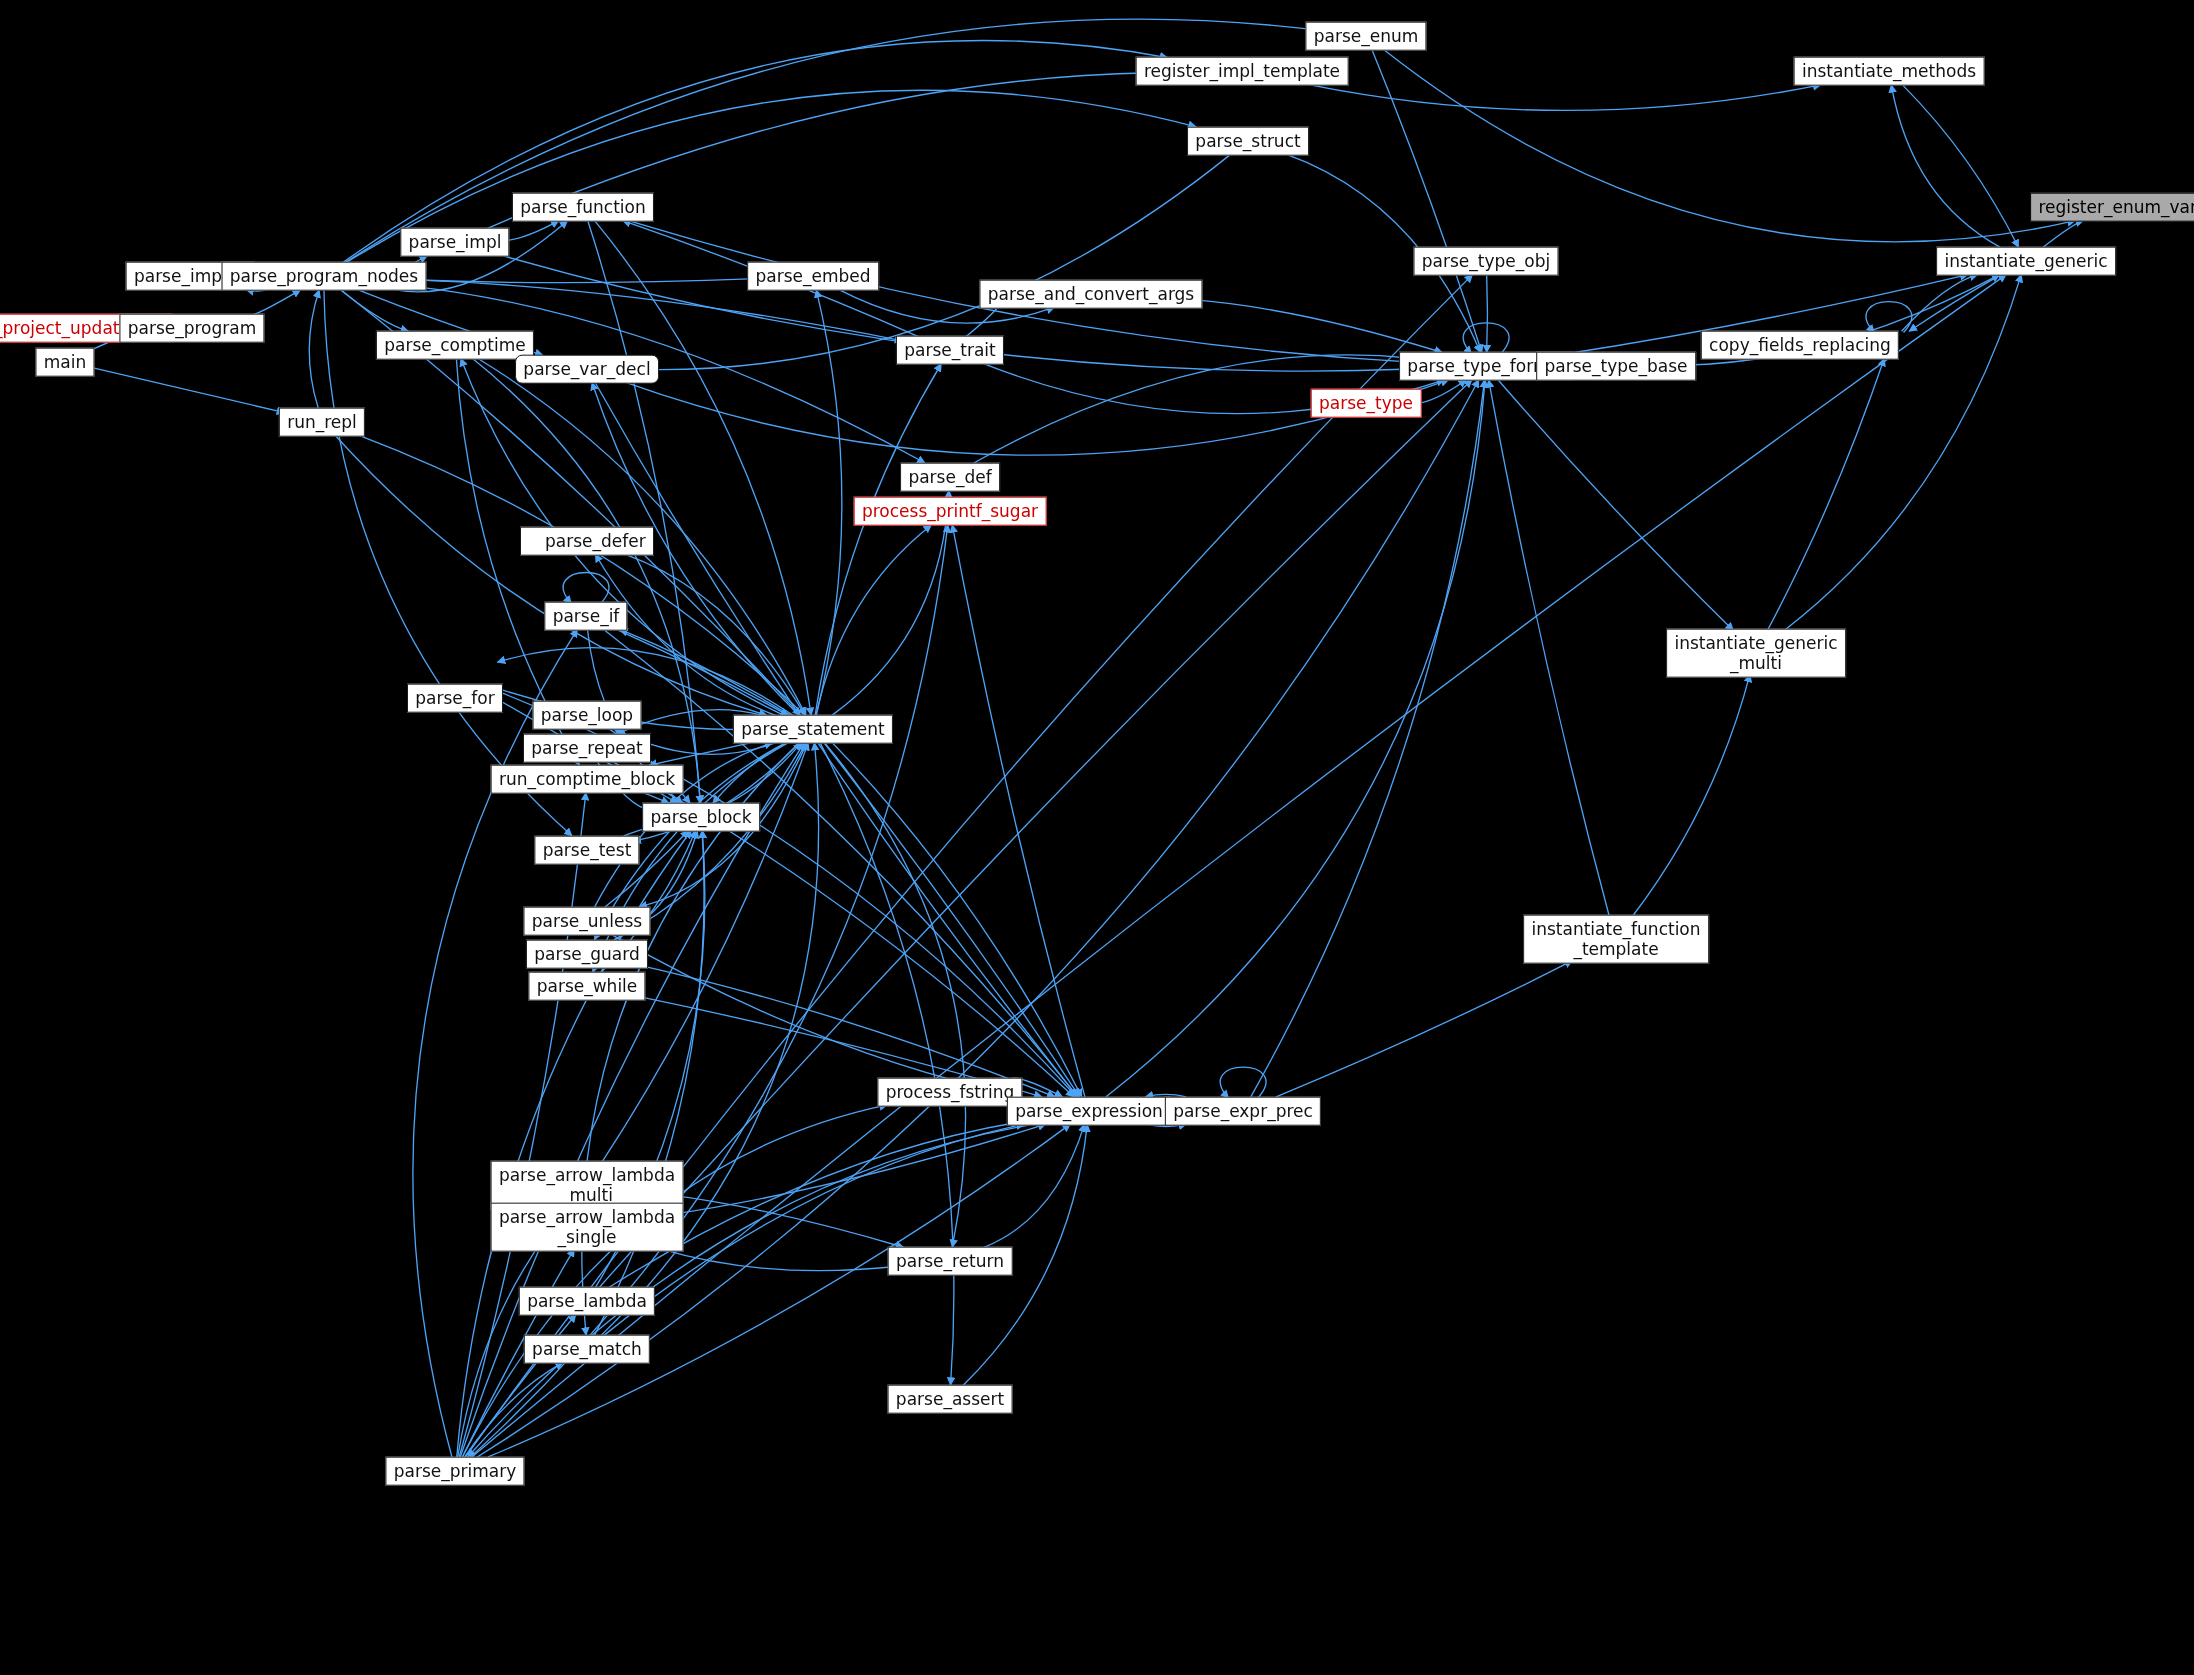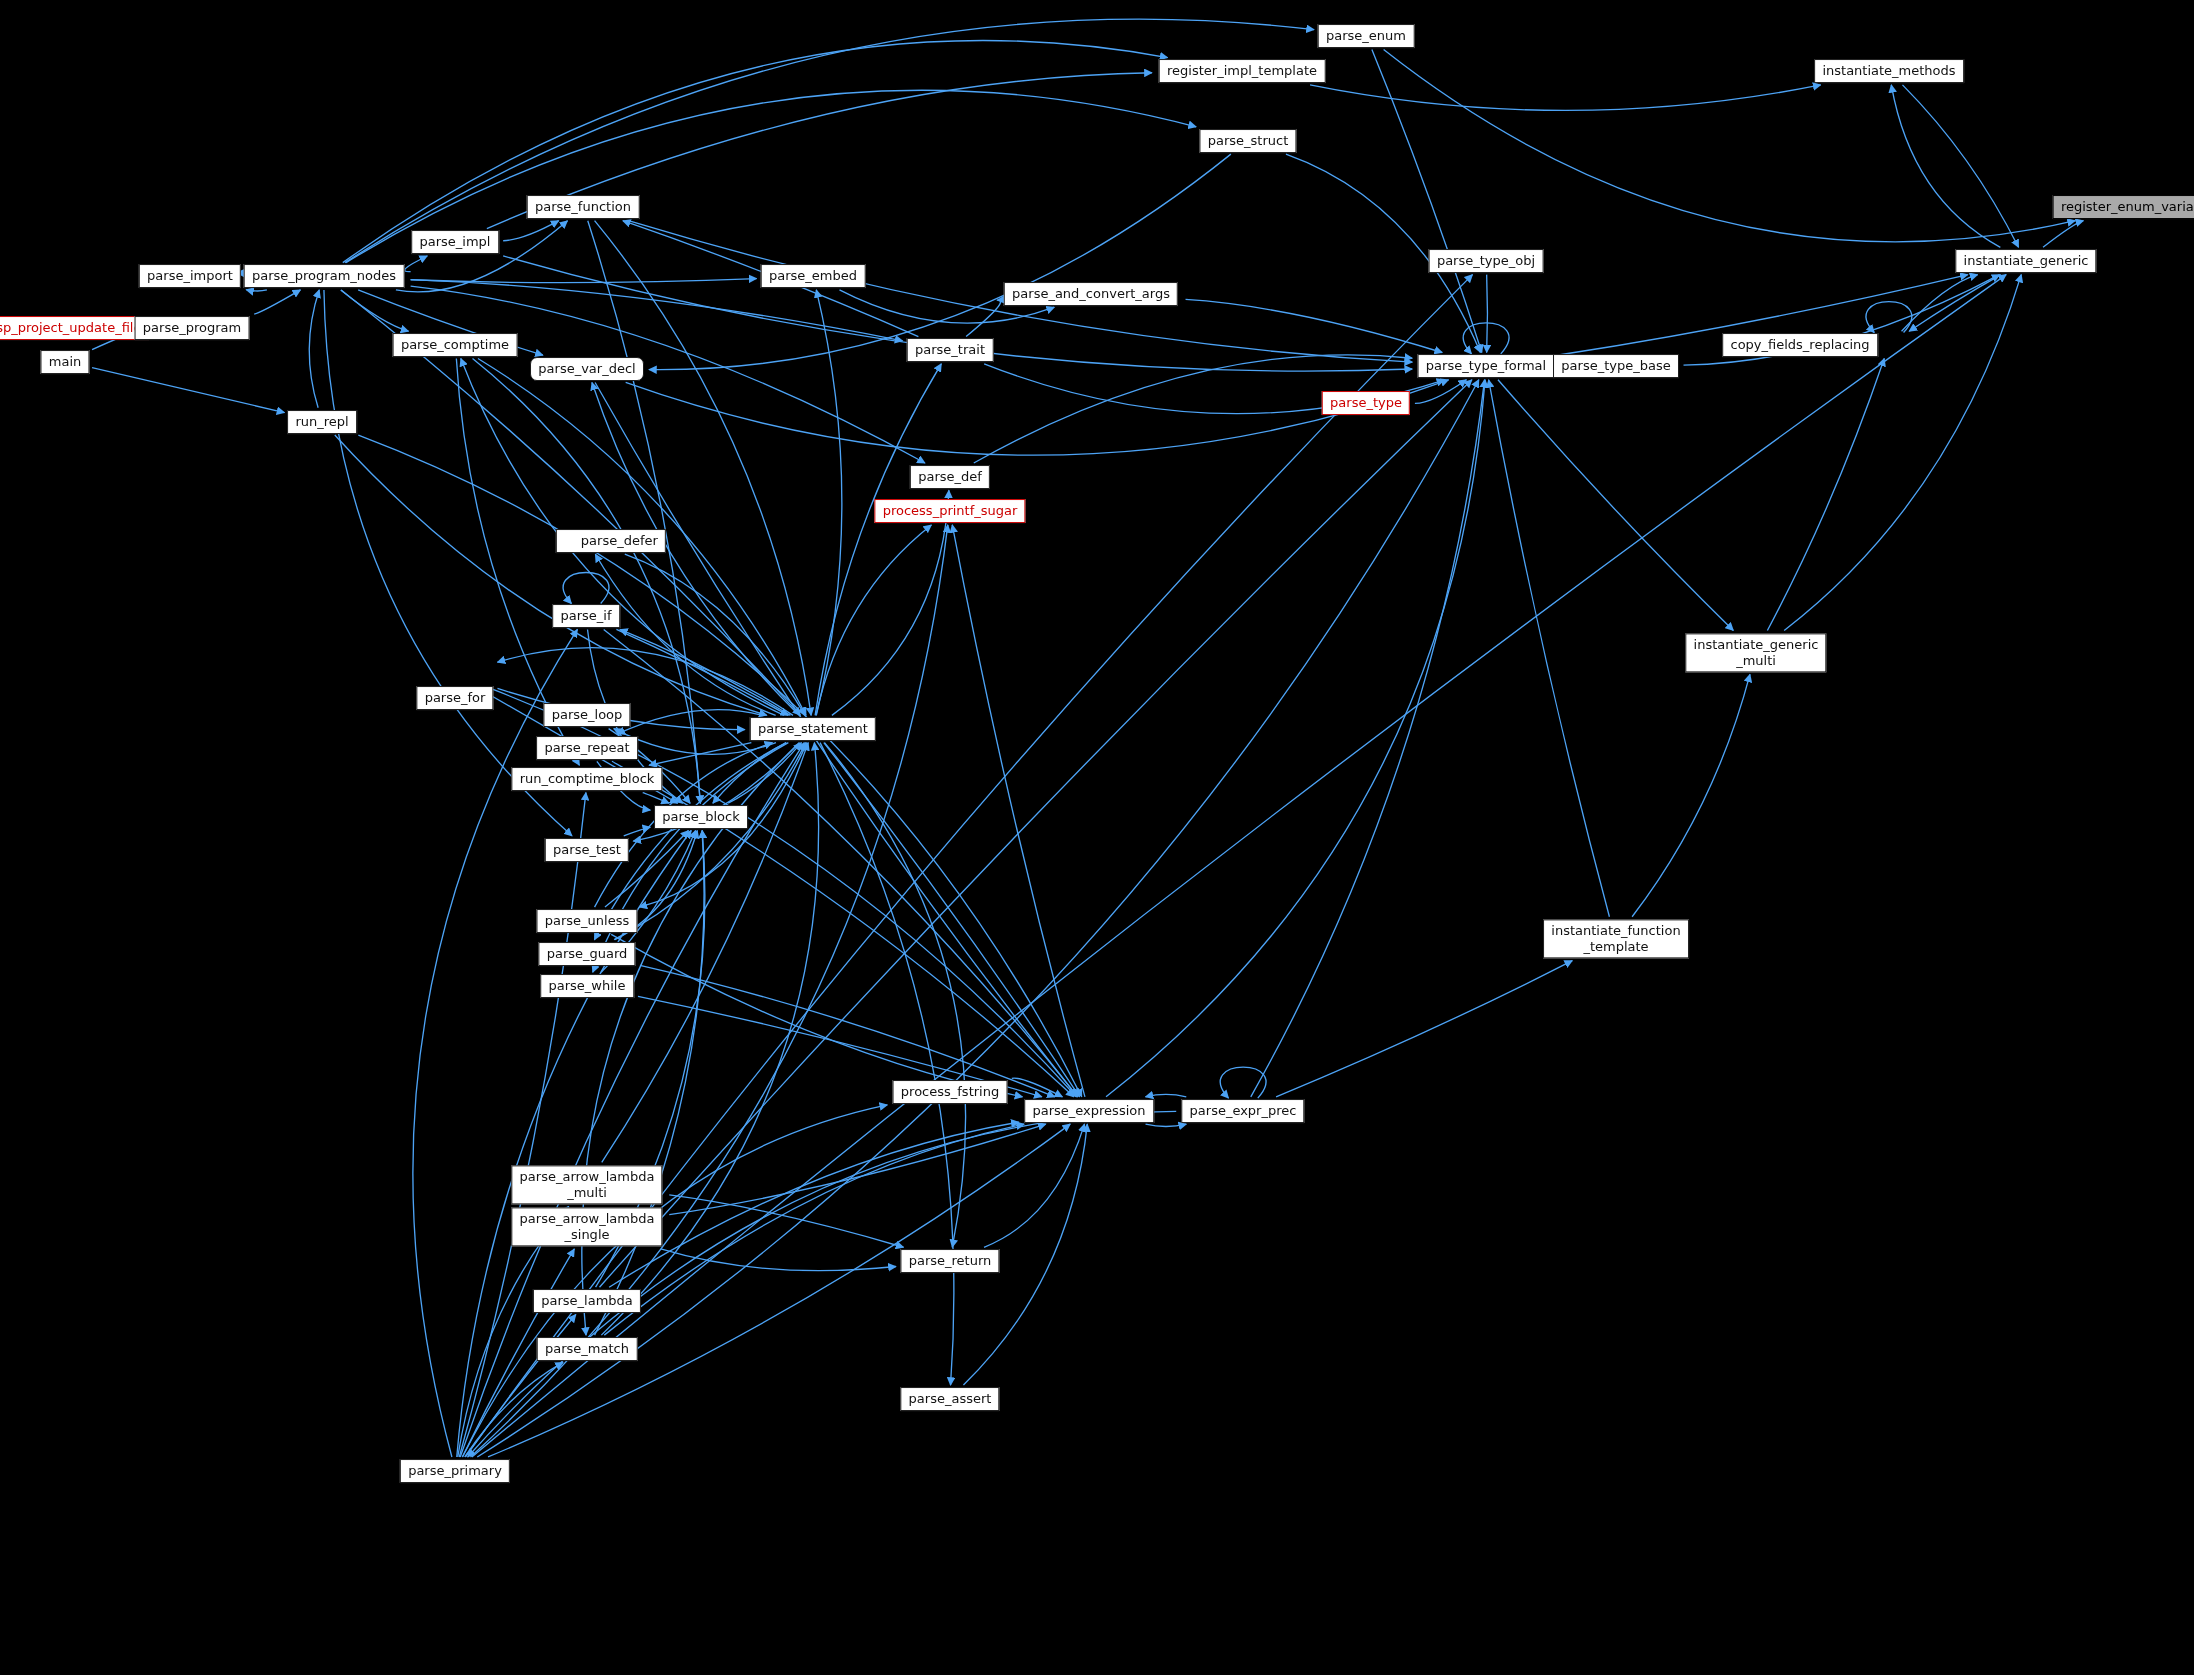--- a/index.html
+++ b/index.html
@@ -9,21 +9,21 @@
     overflow:hidden;
     font-family:"DejaVu Sans", sans-serif;
   }
   #edge-layer{position:absolute;left:0;top:0;}
   .node{
     position:absolute;
     transform:translate(-50%,-50%);
     background:#ffffff;
     color:#111111;
     border:0.7px solid #1a1a1a;
-    font-size:13px;
+    font-size:17px;
     line-height:1.18;
     padding:3.3px 7.3px;
     white-space:pre-line;
     text-align:center;
     box-sizing:border-box;
     cursor:pointer;
     z-index:2;
   }
   .node.truncated{
     border:1.3px solid #cc0000;
@@ -207,21 +207,21 @@
     <div class="node" style="left: 950px; top: 350px;">parse_trait</div>
     <div class="node" style="left: 1486px; top: 366px;">parse_type_formal</div>
     <div class="node" style="left: 1616px; top: 366px;">parse_type_base</div>
     <div class="node" style="left: 1800px; top: 345px;">copy_fields_replacing</div>
     <div class="node" style="left: 65px; top: 362px;">main</div>
     <div class="node" style="left: 587px; top: 369px; border-radius: 7px;">parse_var_decl</div>
     <div class="node truncated" style="left: 1366px; top: 403px;">parse_type</div>
     <div class="node" style="left: 322px; top: 422px;">run_repl</div>
     <div class="node" style="left: 950px; top: 477px;">parse_def</div>
     <div class="node truncated" style="left: 950px; top: 511px;">process_printf_sugar</div>
-    <div class="node" style="left: 611px; top: 541px; padding-left: 24px;">parse_defer</div>
+    <div class="node" style="left: 587px; top: 541px; padding-left: 24px;">parse_defer</div>
     <div class="node" style="left: 586px; top: 616px;">parse_if</div>
     <div class="node" style="left: 1756px; top: 653px;">instantiate_generic
 _multi</div>
     <div class="node" style="left: 455px; top: 698px;">parse_for</div>
     <div class="node" style="left: 587px; top: 715px;">parse_loop</div>
     <div class="node" style="left: 813px; top: 729px;">parse_statement</div>
     <div class="node" style="left: 587px; top: 748px;">parse_repeat</div>
     <div class="node" style="left: 587px; top: 779px;">run_comptime_block</div>
     <div class="node" style="left: 701px; top: 817px;">parse_block</div>
     <div class="node" style="left: 587px; top: 850px;">parse_test</div>

